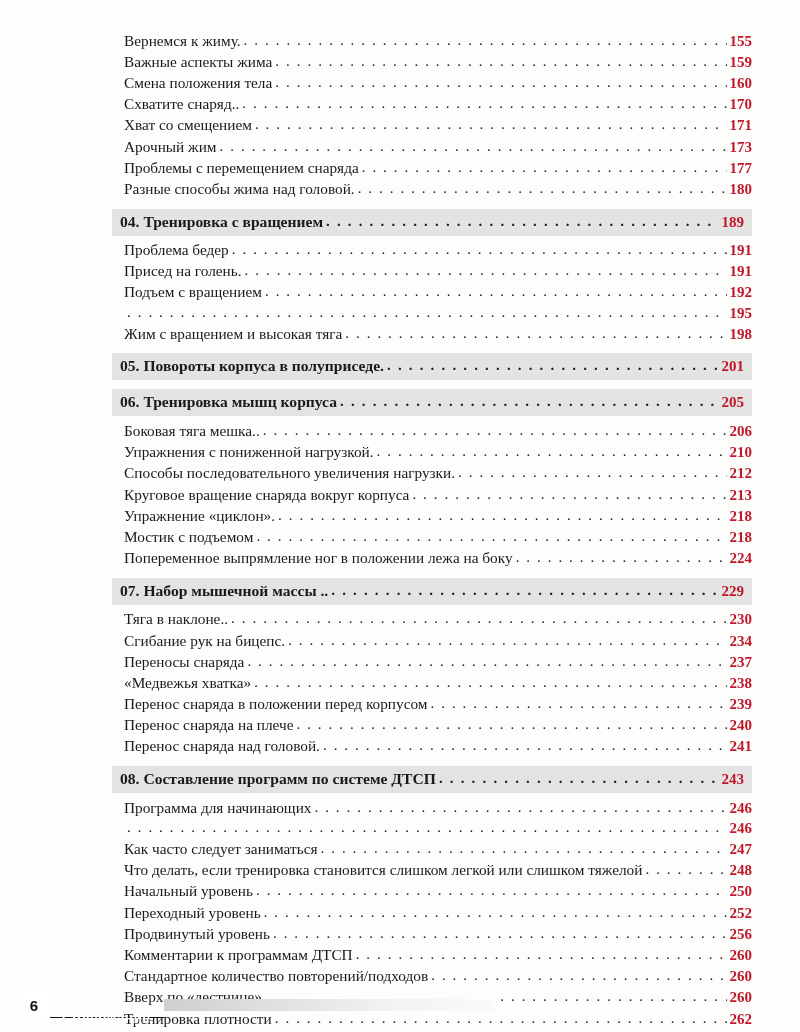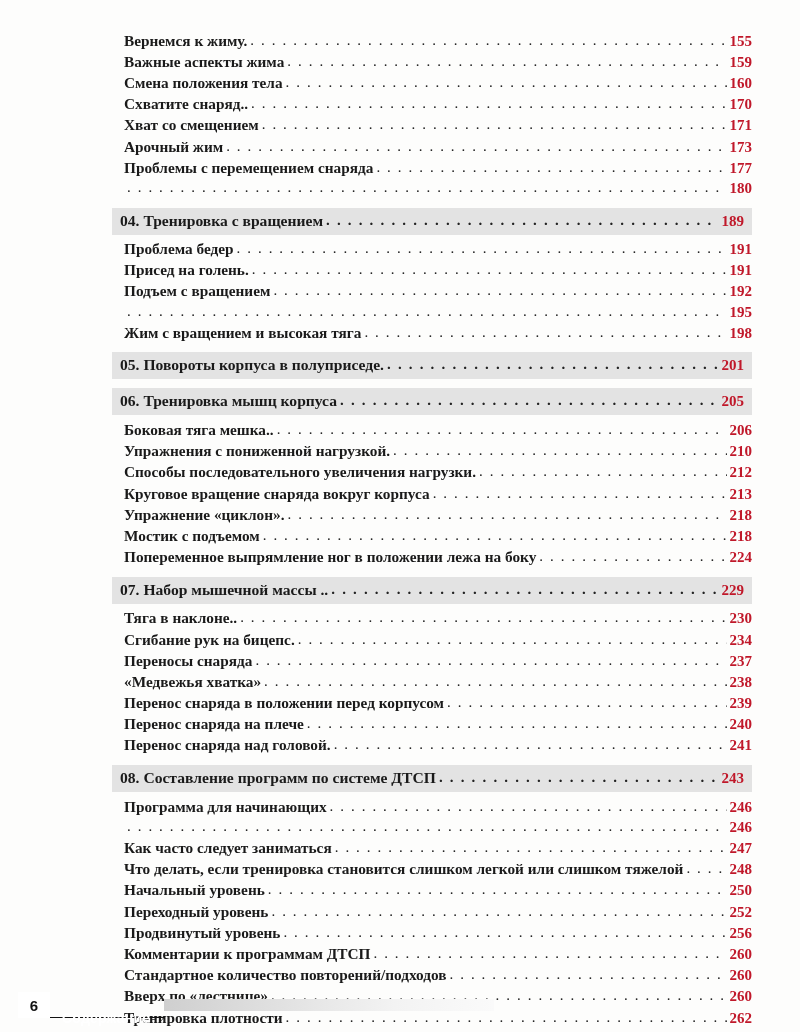--- a/index.html
+++ b/index.html
@@ -51,21 +51,21 @@
     flex: 0 0 auto;
     color: #c0182a;
     font-weight: bold;
     font-size: 15px;
   }
   
   .entry.sub {
     padding-left: 12px;
   }
   .entry.sub .label {
-    font-weight: bold;
+    font-weight: normal;
   }
   
   .entry.chapter {
     background: #e3e3e3;
     font-weight: bold;
     padding: 5px 8px 6px 8px;
     margin-top: 9px;
     margin-bottom: 4px;
     font-size: 15.6px;
   }
@@ -152,20 +152,21 @@
         <span class="label">Арочный жим</span>
         <span class="leader">. . . . . . . . . . . . . . . . . . . . . . . . . . . . . . . . . . . . . . . . . . . . . . . . . . . . . . . . . . . . . . . . . . . . . . . . . . . . . . . . . . . . . . . . . . . . . . . . . . . . . . . . . . . . . . . . . . . . . . . . </span>
         <span class="pageno">173</span>
       </div>
       <div class="entry sub">
         <span class="label">Проблемы с перемещением снаряда</span>
         <span class="leader">. . . . . . . . . . . . . . . . . . . . . . . . . . . . . . . . . . . . . . . . . . . . . . . . . . . . . . . . . . . . . . . . . . . . . . . . . . . . . . . . . . . . . . . . . . . . . . . . . . . . . . . . . . . . . . . . . . . . . . . . </span>
         <span class="pageno">177</span>
       </div>
       <div class="entry sub">
+        <span class="label">Разные способы жима над головой.</span>
         <span class="leader">. . . . . . . . . . . . . . . . . . . . . . . . . . . . . . . . . . . . . . . . . . . . . . . . . . . . . . . . . . . . . . . . . . . . . . . . . . . . . . . . . . . . . . . . . . . . . . . . . . . . . . . . . . . . . . . . . . . . . . . . </span>
         <span class="pageno">180</span>
       </div>
       <div class="entry chapter">
         <span class="label">04. Тренировка с вращением</span>
         <span class="leader">. . . . . . . . . . . . . . . . . . . . . . . . . . . . . . . . . . . . . . . . . . . . . . . . . . . . . . . . . . . . . . . . . . . . . . . . . . . . . . . . . . . . . . . . . . . . . . . . . . . . . . . . . . . . . . . . . . . . . . . . </span>
         <span class="pageno">189</span>
       </div>
       <div class="entry sub">
         <span class="label">Проблема бедер</span>

